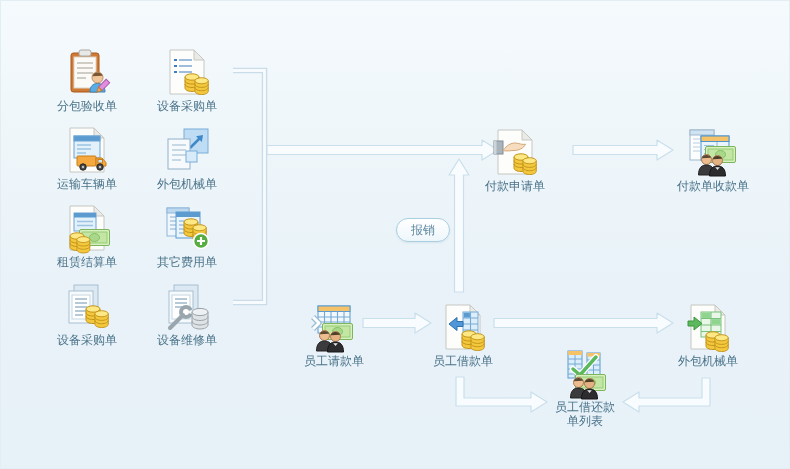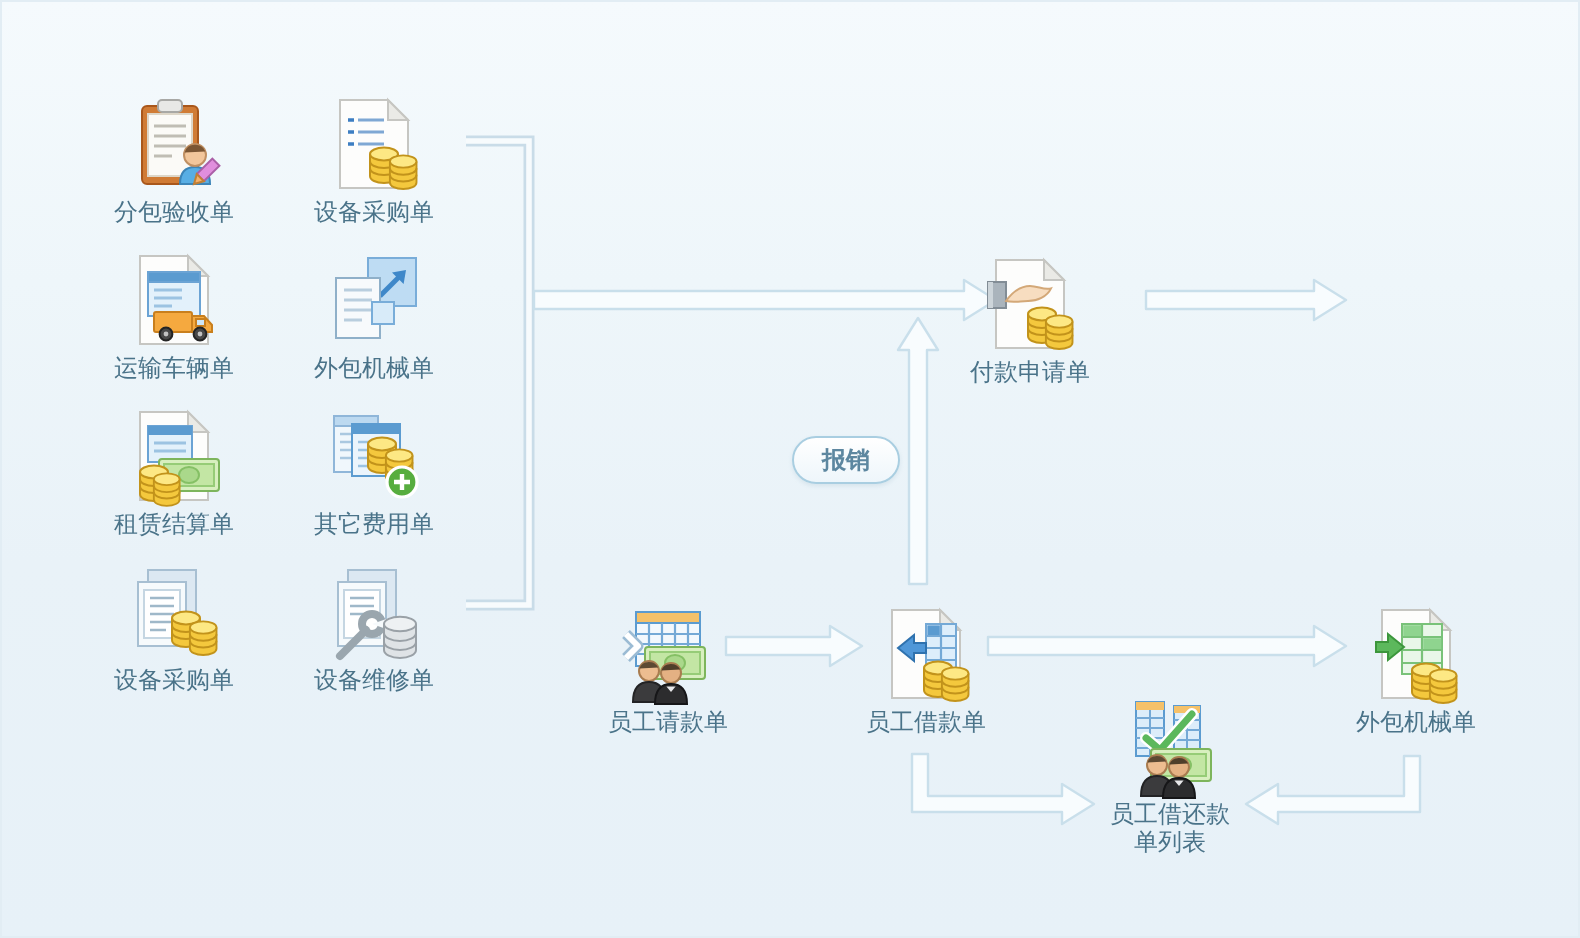--- a/index.html
+++ b/index.html
@@ -21,21 +21,20 @@
     letter-spacing:0px;
   }
   .node-list .label{width:66px;margin-left:auto;margin-right:auto;}
   .bubble{
     position:absolute;left:395px;top:217px;width:52px;height:22px;
     border:1px solid #a9cee1;border-radius:12px;
     background:linear-gradient(180deg,#ffffff,#eef6fb);
     box-shadow:0 1px 2px rgba(120,160,185,.18);
     font-size:12px;color:#5d87a0;text-align:center;line-height:22px;
     z-index:3;
-    font-weight:bold;
   }
 </style>
 </head>
 <body>
 
 <div id="canvas">
 
   <svg width="0" height="0" style="position:absolute" aria-hidden="true">
     <defs>
       <g id="g-doc">
@@ -201,20 +200,33 @@
       <use href="#g-doc"></use>
       <rect x="4" y="13" width="9" height="13" fill="#aab4bc" stroke="#828d96"></rect>
       <rect x="4" y="13" width="2.5" height="13" fill="#cdd5da"></rect>
       <path d="M13,22.5 c4,-5.5 8,-7.5 12,-7.5 c4,0 7,2.2 10.5,1.2 c-2,4.3 -7,6.3 -11.5,6.3 c-4,0 -7,1 -11,0 z" fill="#f7ddc0" stroke="#d3a878"></path>
       <use href="#g-coin" transform="translate(23,24)"></use>
       <use href="#g-coin" transform="translate(32,28) scale(0.95)"></use>
     </svg>
     <div class="label">付款申请单</div>
   </div>
 
+  <div class="node" style="left:662px;top:127px">
+    <svg class="icon" width="50" height="50" viewBox="0 0 50 50">
+      <rect x="2" y="2" width="24" height="30" fill="#fbfdfe" stroke="#9fb8cc"></rect>
+      <rect x="2" y="2" width="24" height="5" fill="#cfe3f2" stroke="#9fb8cc"></rect>
+      <path d="M5,11 h7 M5,15 h7 M5,19 h7 M5,23 h7 M15,11 v16" stroke="#b9cede" stroke-width="1.2"></path>
+      <rect x="13" y="8" width="28" height="24" fill="#eaf4fc" stroke="#4f93cc"></rect>
+      <rect x="13" y="8" width="28" height="5.5" fill="#f5c169" stroke="#4f93cc"></rect>
+      <path d="M16,17.5 h10 M16,21.5 h10 M16,25.5 h10 M29,14 v18" stroke="#9cc3e2" stroke-width="1.2"></path>
+      <use href="#g-money" transform="translate(17,18)"></use>
+      <use href="#g-people" transform="translate(10,26)"></use>
+    </svg>
+    <div class="label">付款单收款单</div>
+  </div>
 
   <div class="node" style="left:412px;top:302px">
     <svg class="icon" width="50" height="50" viewBox="0 0 50 50">
       <use href="#g-doc"></use>
       <rect x="25" y="9" width="15" height="24" fill="#ddeefb" stroke="#74a9d6"></rect>
       <path d="M25,15 h15 M25,21 h15 M25,27 h15 M32.5,9 v24" stroke="#74a9d6" stroke-width="1.1"></path>
       <rect x="25.7" y="9.7" width="6.2" height="4.8" fill="#5b9bd0"></rect>
       <path d="M6,18.5 h6 v-4 l-0.2,0 8,0 0,0" fill="none"></path>
       <path d="M19,14.5 l-8,6.5 8,6.5 v-4 h6 v-5 h-6 z" fill="#4f97d8" stroke="#2f72ae"></path>
       <use href="#g-coin" transform="translate(23,26)"></use>

